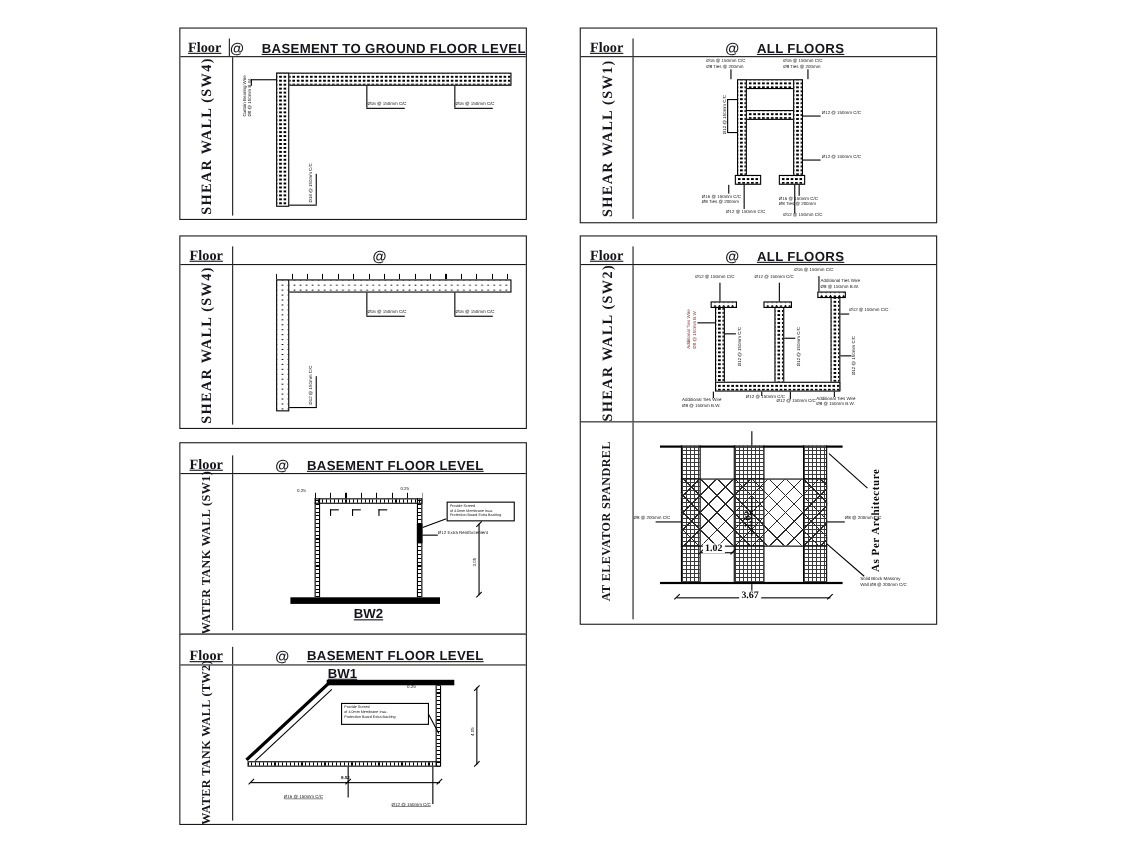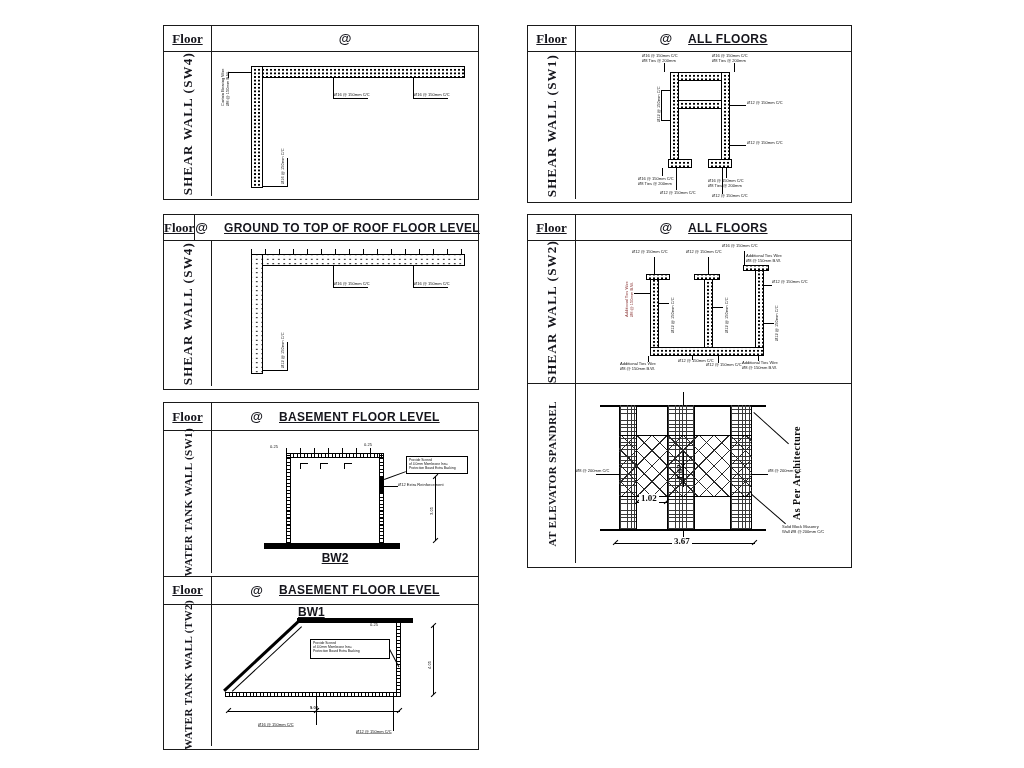--- a/index.html
+++ b/index.html
@@ -1,20 +1,20 @@
 <!DOCTYPE html>
 <html><head>
 <meta charset="utf-8">
 <style>
   html,body{margin:0;padding:0;background:#fff;}
   *{box-sizing:border-box;}
   .sheet{position:relative;width:1024px;height:768px;background:#fff;overflow:hidden;
          font-family:"Liberation Sans",sans-serif;color:#111;}
   .panel{position:absolute;border:1.5px solid #1a1a1a;background:#fff;}
-  .hdr{display:flex;border-bottom:1.5px solid #1a1a1a;}
+  .hdr{display:flex;border-bottom:1.5px solid #1a1a1a;align-items:flex-end;}
   .cell-floor{width:48px;border-right:1.5px solid #1a1a1a;display:flex;align-items:center;justify-content:center;}
   .cell-floor span{font:bold 13px "Liberation Serif",serif;text-decoration:underline;color:#15151c;}
   .cell-title{flex:1;display:flex;align-items:center;justify-content:center;gap:16px;}
   .at{font:bold 13px "Liberation Sans",sans-serif;color:#15151c;}
   .ttl{font:bold 12px "Liberation Sans",sans-serif;letter-spacing:.3px;text-decoration:underline;color:#15151c;white-space:nowrap;}
   .body{display:flex;position:relative;}
   .side{width:48px;border-right:1.5px solid #1a1a1a;display:flex;align-items:center;justify-content:center;}
   .side span{writing-mode:vertical-rl;transform:rotate(180deg);font:bold 13px "Liberation Serif",serif;
              letter-spacing:1.2px;color:#15151c;white-space:nowrap;}
   .side span.sm{font-size:11px;letter-spacing:.4px;}
@@ -60,20 +60,21 @@
 
 <div class="sheet">
 
   <div class="panel" style="left:163px;top:25px;width:316px;height:175px;">
     <div class="hdr" style="height:26px;">
       <div class="cell-floor">
           <span>Floor</span>
         </div>
       <div class="cell-title">
         <span class="at">@</span>
+        <span class="ttl">BASEMENT TO GROUND FLOOR LEVEL</span>
       </div>
     </div>
     <div class="body" style="height:144px;">
       <div class="side">
           <span>SHEAR WALL (SW4)</span>
         </div>
       <div class="draw">
         <div class="w-dots" style="left:39px;top:14px;width:214px;height:12px;"></div>
         <div class="w-dots" style="left:39px;top:14px;width:12px;height:122px;"></div>
         <div class="ln" style="left:16px;top:20px;width:23px;height:1px;"></div>
@@ -93,21 +94,20 @@
     </div>
   </div>
 
   <div class="panel" style="left:163px;top:214px;width:316px;height:176px;">
     <div class="hdr" style="height:26px;">
       <div class="cell-floor">
           <span>Floor</span>
         </div>
       <div class="cell-title">
         <span class="at">@</span>
-        <span class="ttl">GROUND TO TOP OF ROOF FLOOR LEVEL</span>
       </div>
     </div>
     <div class="body" style="height:145px;">
       <div class="side">
           <span>SHEAR WALL (SW4)</span>
         </div>
       <div class="draw">
         <div class="fringe" style="left:39px;top:8px;width:214px;height:5px;"></div>
         <div class="w-dash" style="left:39px;top:13px;width:214px;height:12px;"></div>
         <div class="w-dash" style="left:39px;top:13px;width:12px;height:120px;"></div>

